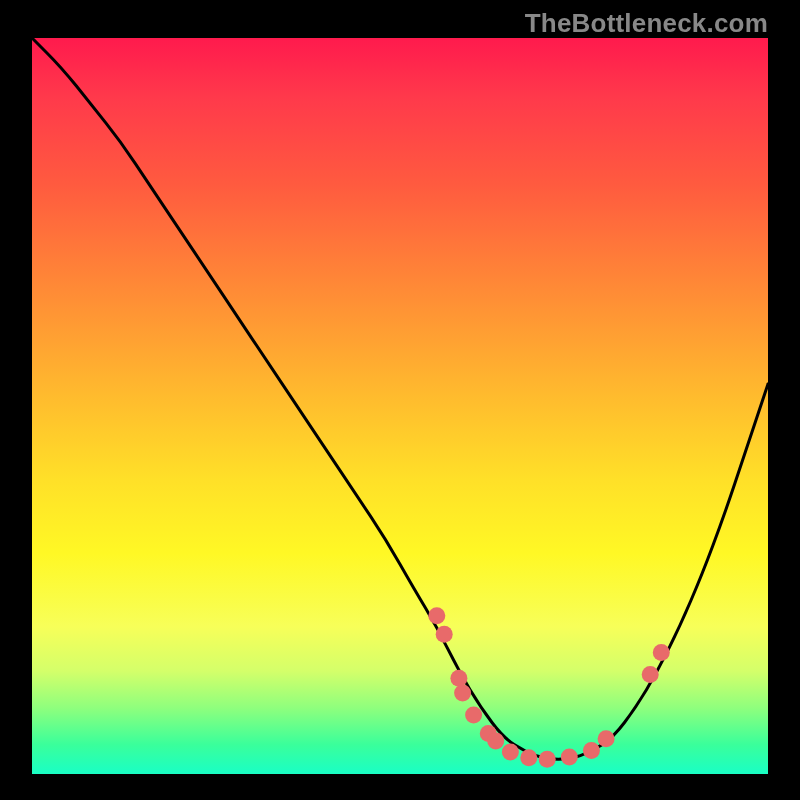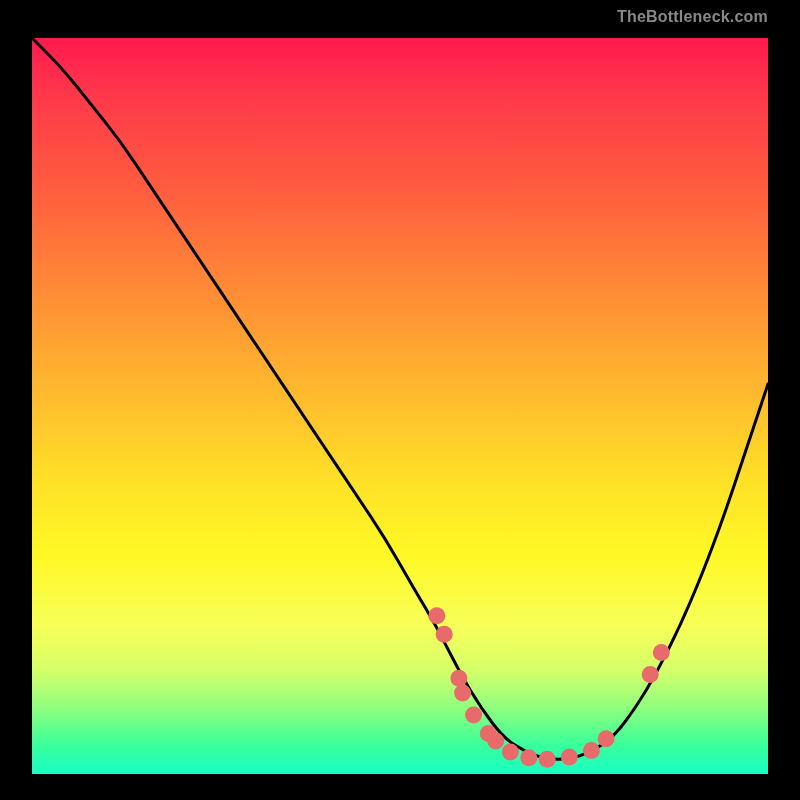--- a/index.html
+++ b/index.html
@@ -38,21 +38,21 @@
       #8fff7d 91%,
       #3aff9b 96%,
       #19ffc5 100%
     );
   }
   .watermark {
     position: absolute;
     top: 8px;
     right: 32px;
     color: #888;
-    font-size: 16px;
+    font-size: 26px;
     font-weight: 600;
     letter-spacing: 0.2px;
   }
   svg.curve {
     position: absolute;
     top: 0;
     left: 0;
     width: 736px;
     height: 736px;
   }

